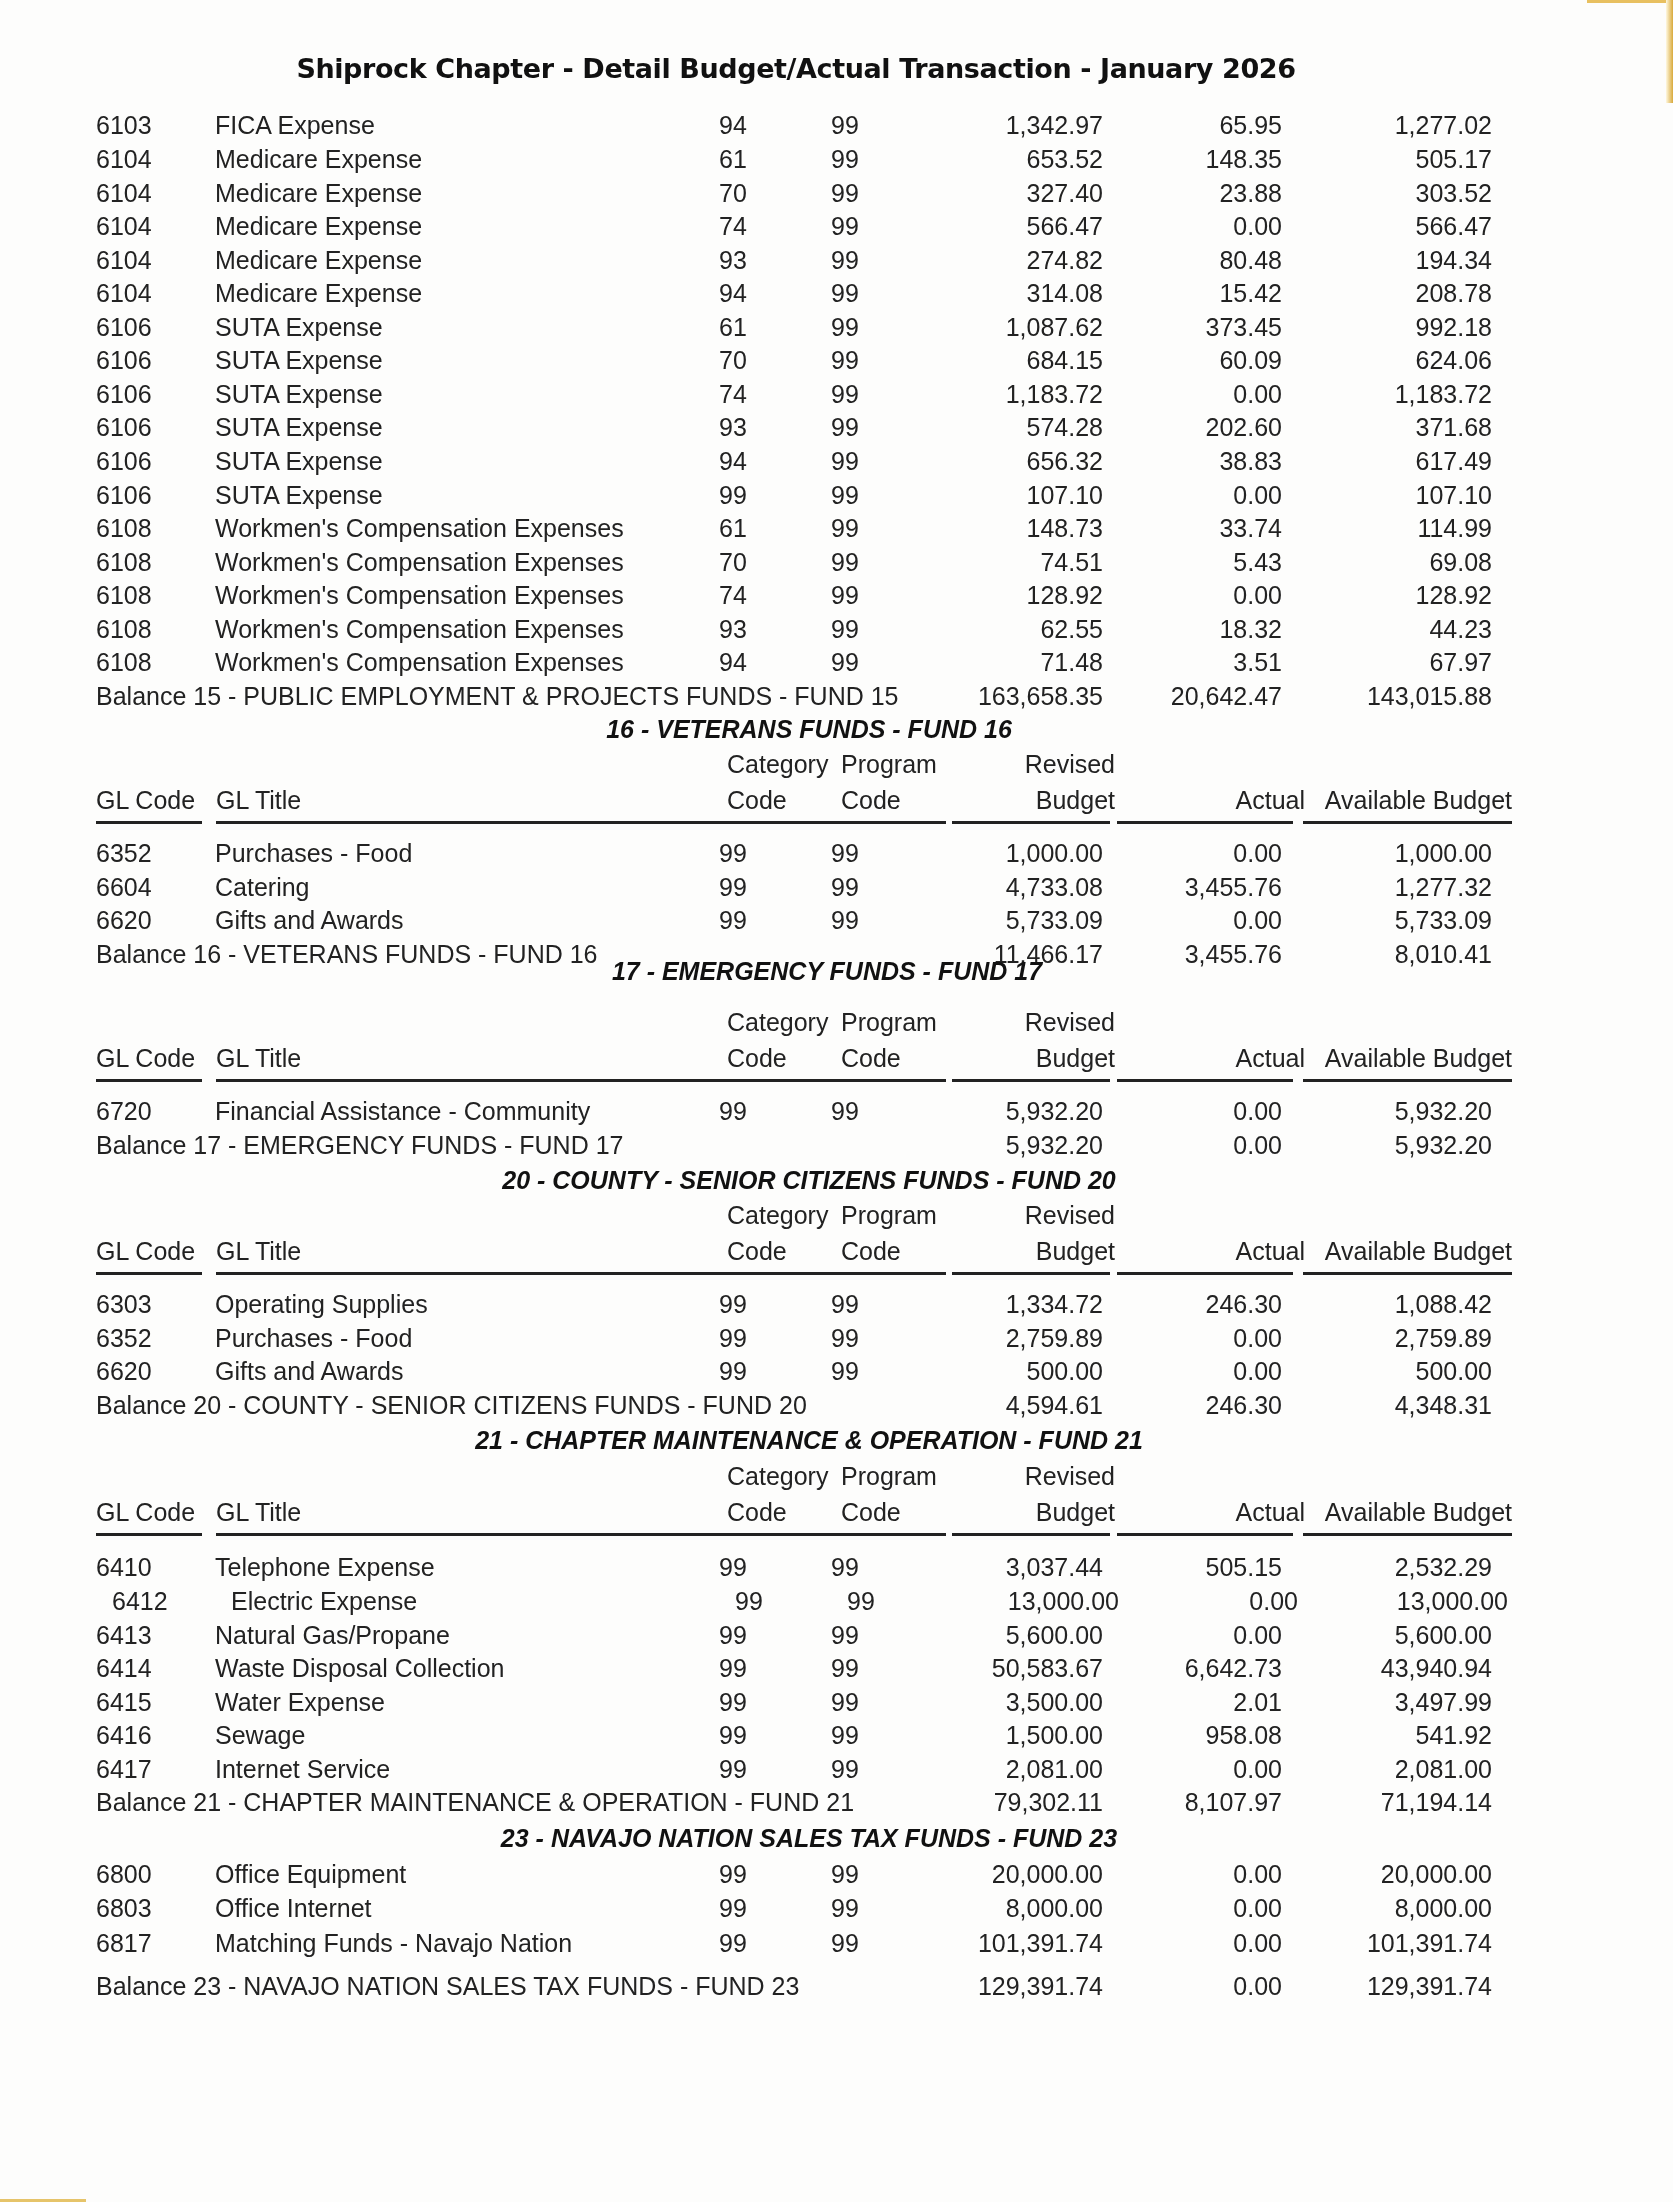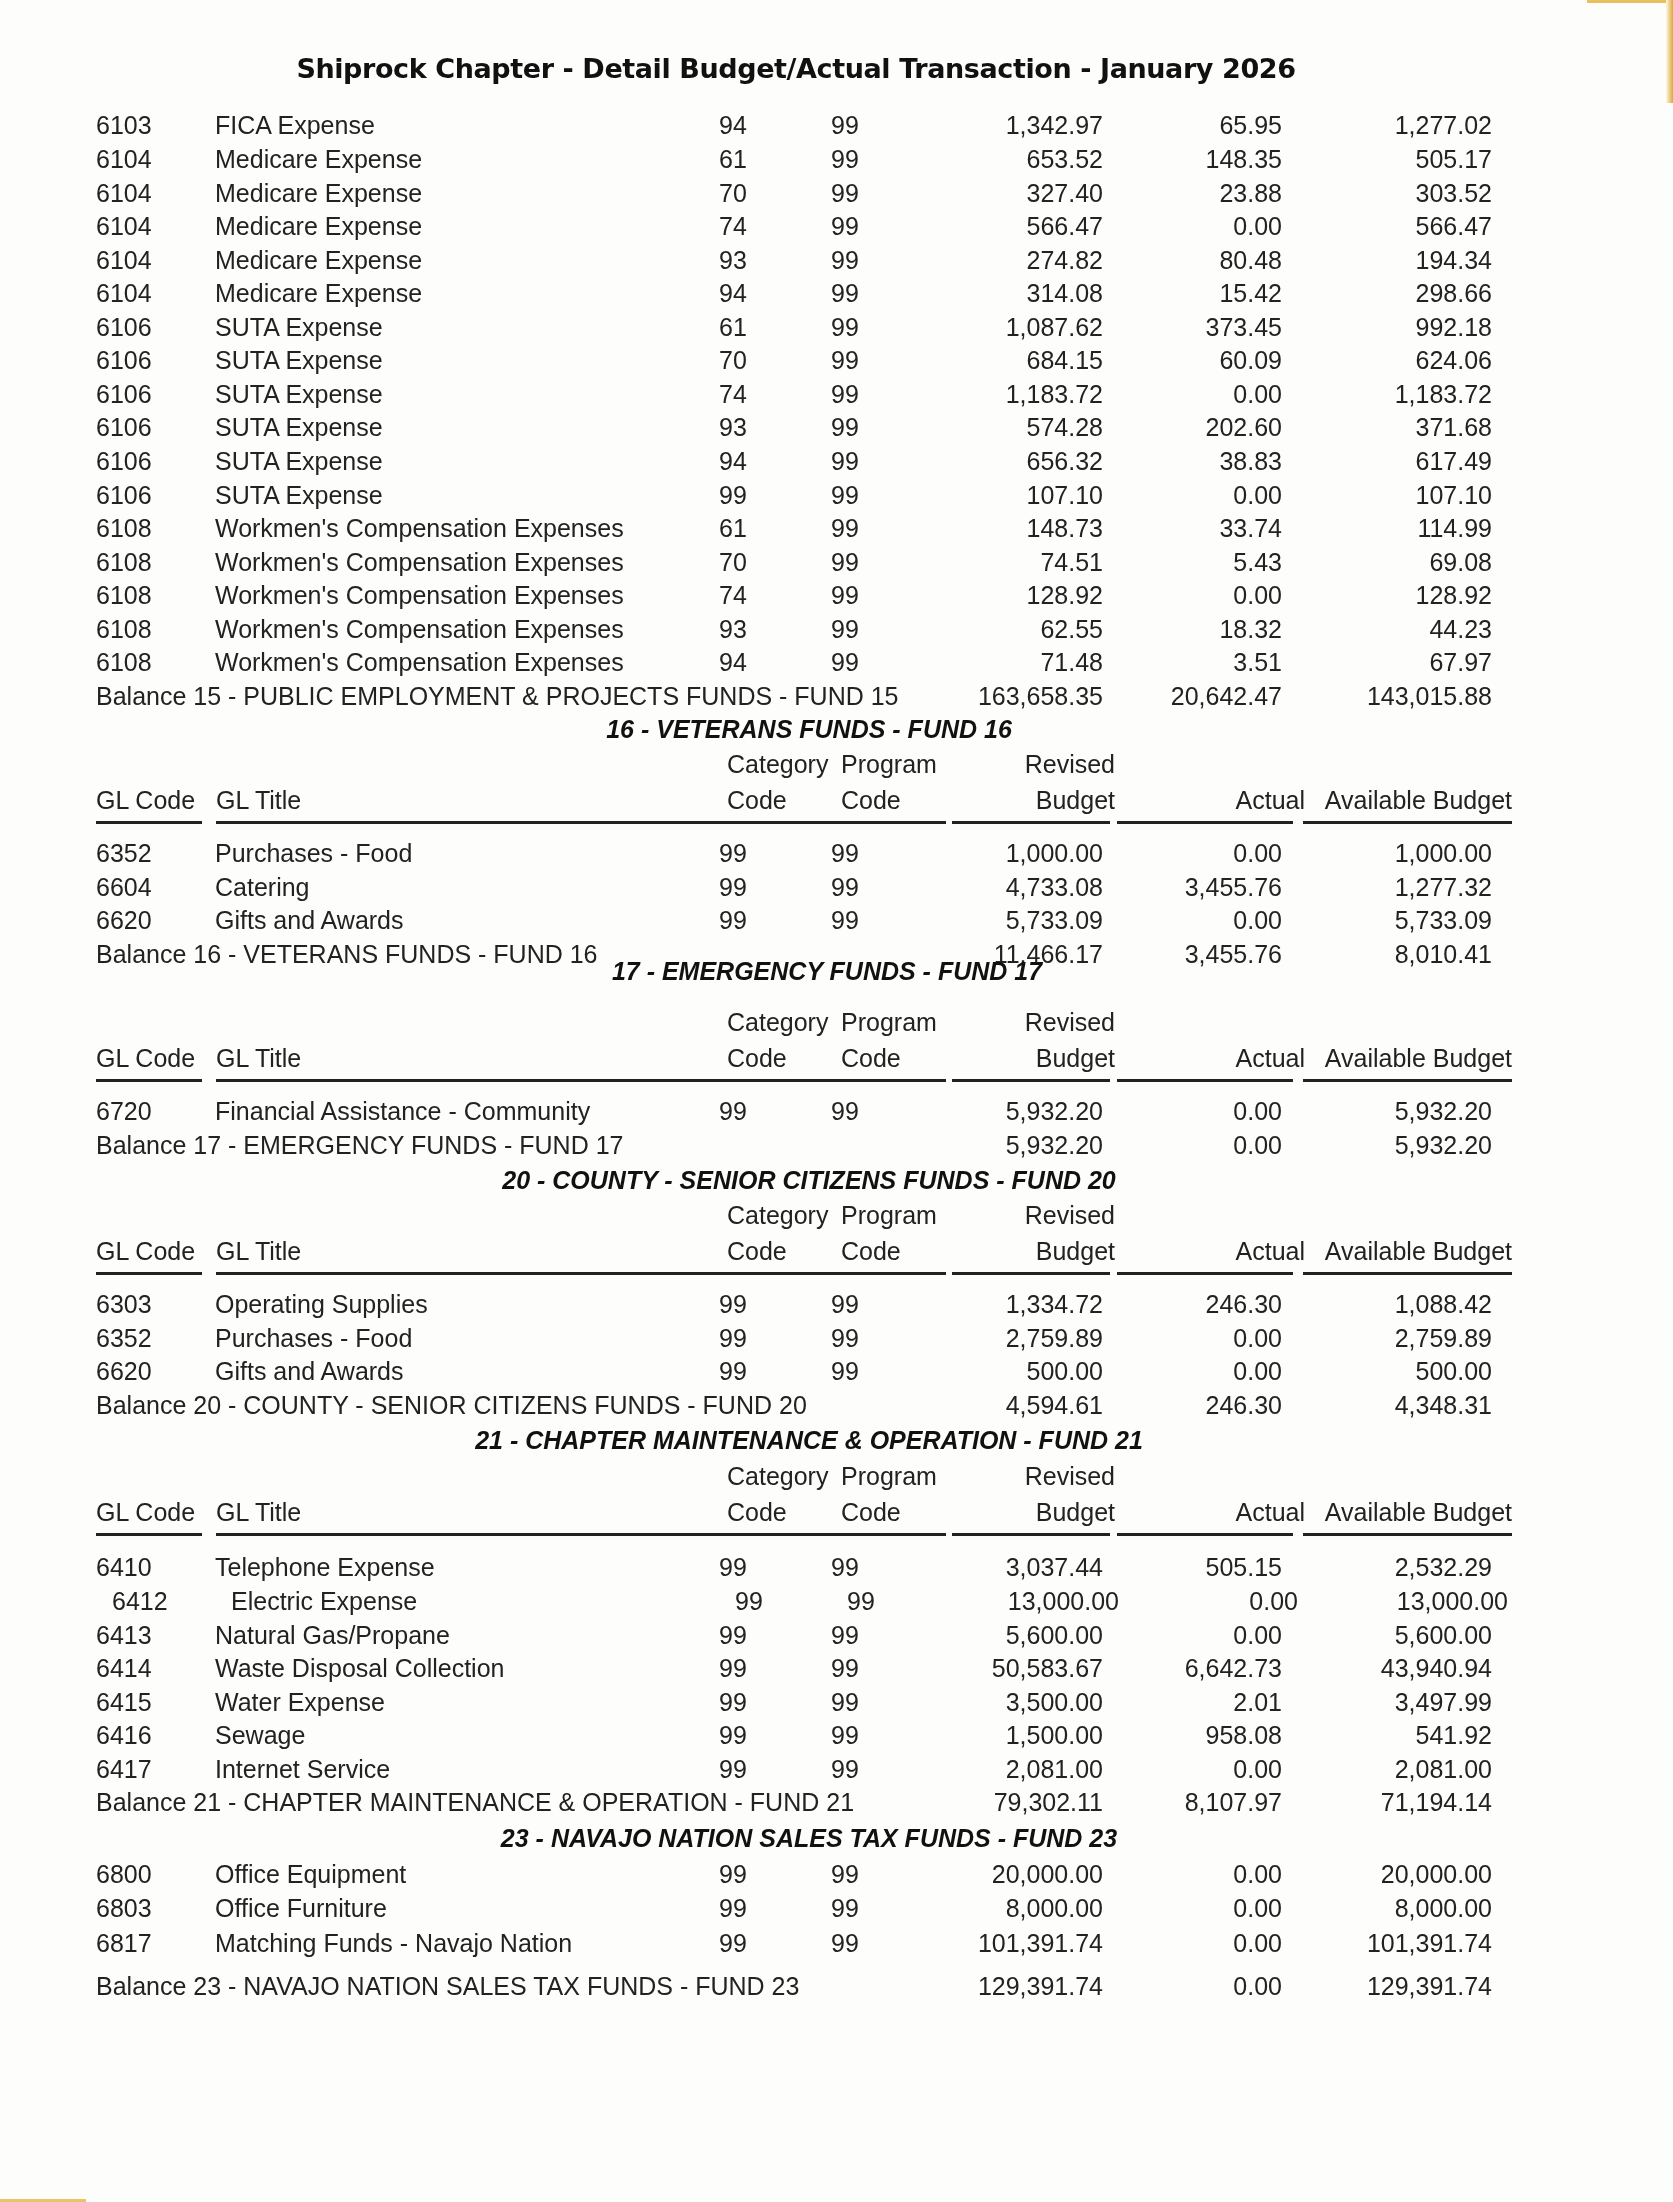--- a/index.html
+++ b/index.html
@@ -111,21 +111,21 @@
       <span class="c-act">80.48</span>
       <span class="c-avail">194.34</span>
     </div>
     <div class="row" style="top: 276px;">
       <span class="c-gl">6104</span>
       <span class="c-title">Medicare Expense</span>
       <span class="c-cat">94</span>
       <span class="c-prog">99</span>
       <span class="c-rev">314.08</span>
       <span class="c-act">15.42</span>
-      <span class="c-avail">298.66</span>
+      <span class="c-avail">208.78</span>
     </div>
     <div class="row" style="top: 310px;">
       <span class="c-gl">6106</span>
       <span class="c-title">SUTA Expense</span>
       <span class="c-cat">61</span>
       <span class="c-prog">99</span>
       <span class="c-rev">1,087.62</span>
       <span class="c-act">373.45</span>
       <span class="c-avail">992.18</span>
     </div>
@@ -460,21 +460,21 @@
       <span class="c-gl">6800</span>
       <span class="c-title">Office Equipment</span>
       <span class="c-cat">99</span>
       <span class="c-prog">99</span>
       <span class="c-rev">20,000.00</span>
       <span class="c-act">0.00</span>
       <span class="c-avail">20,000.00</span>
     </div>
     <div class="row" style="top: 1891px;">
       <span class="c-gl">6803</span>
-      <span class="c-title">Office Furniture</span>
+      <span class="c-title">Office Internet</span>
       <span class="c-cat">99</span>
       <span class="c-prog">99</span>
       <span class="c-rev">8,000.00</span>
       <span class="c-act">0.00</span>
       <span class="c-avail">8,000.00</span>
     </div>
     <div class="row" style="top: 1926px;">
       <span class="c-gl">6817</span>
       <span class="c-title">Matching Funds -  Navajo Nation</span>
       <span class="c-cat">99</span>

